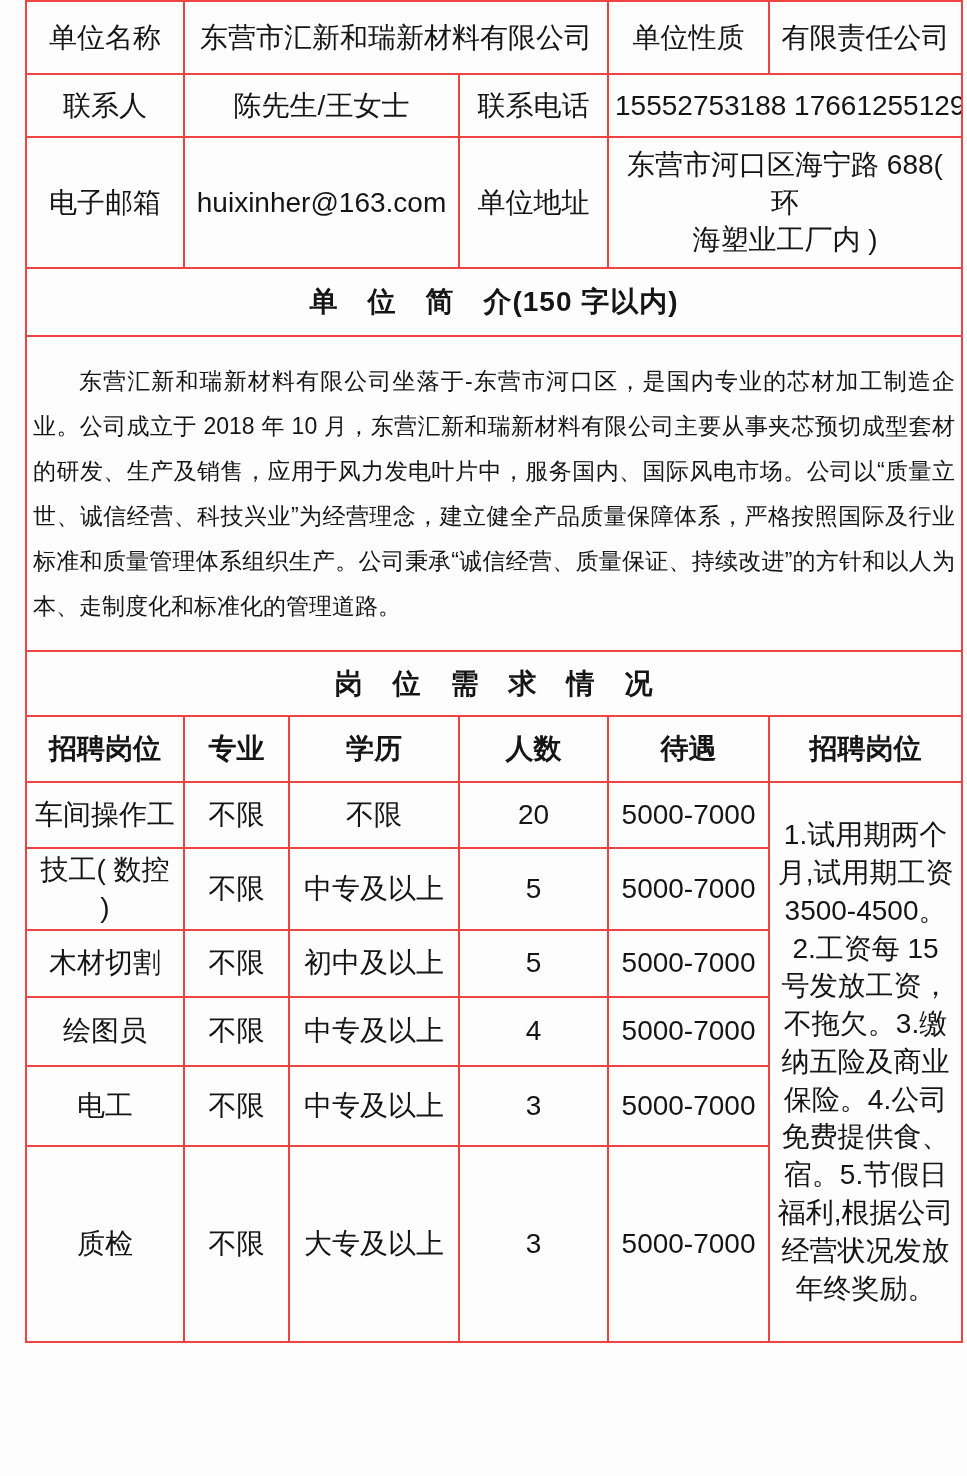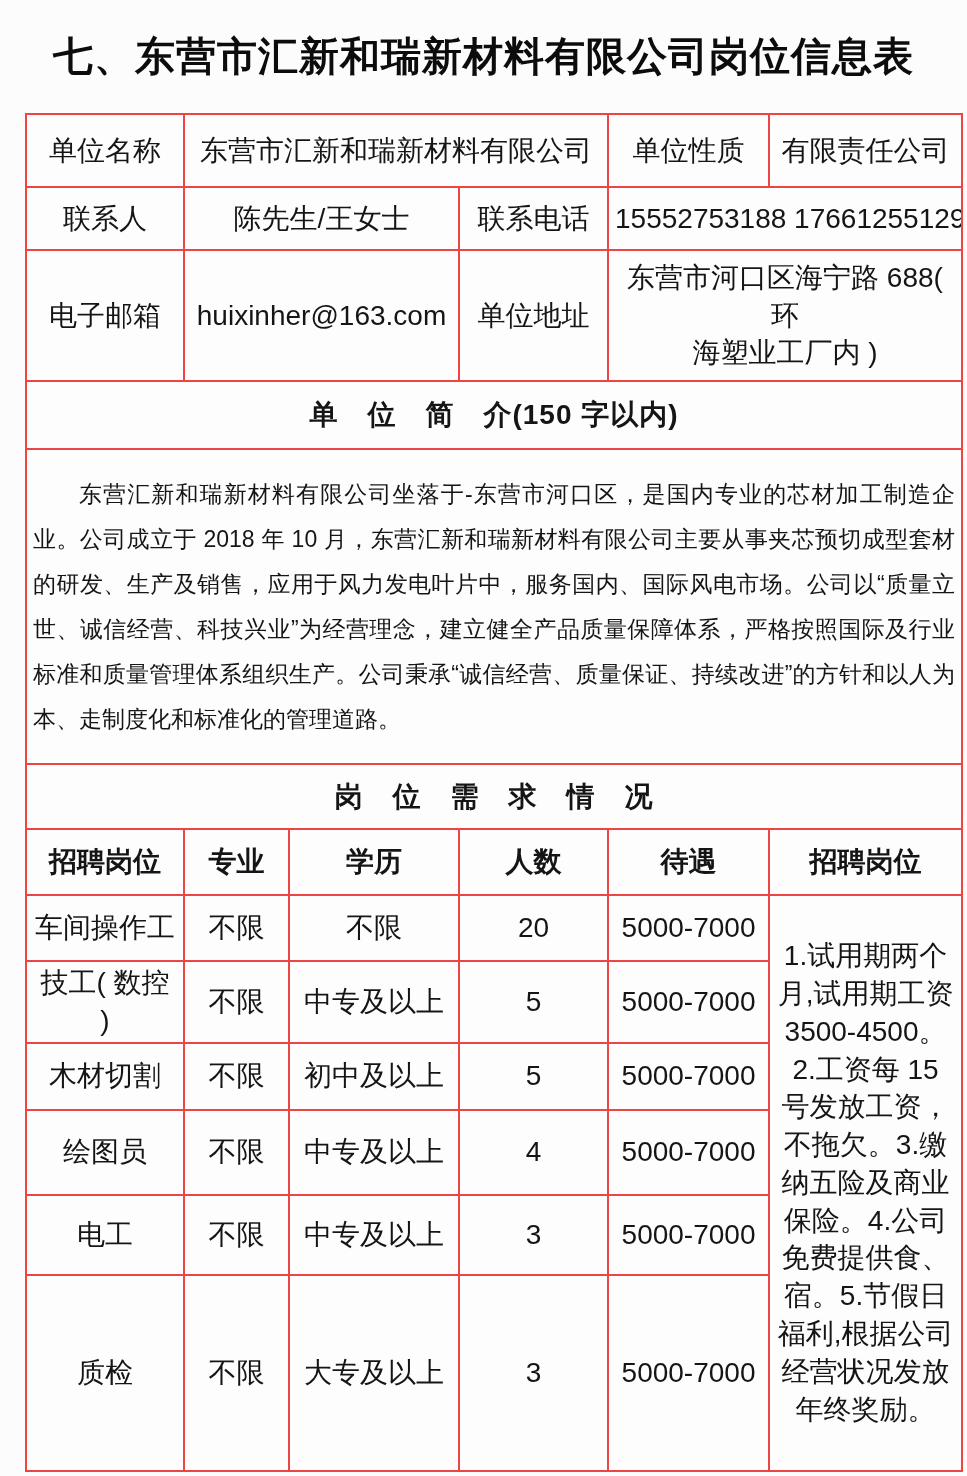--- a/index.html
+++ b/index.html
@@ -47,21 +47,20 @@
     vertical-align: top; text-align: justify; text-justify: inter-ideograph;
     padding: 12px 10px 4px 12px;
     font-size: 26px; line-height: 44px;
   }
 </style>
 </head>
 <body>
 
 <div class="sheet">
 
-  <h1 class="doc-title">七、东营市汇新和瑞新材料有限公司岗位信息表</h1>
 
   <table class="main">
     <colgroup>
       <col style="width:158px">
         <col style="width:105px">
         <col style="width:170px">
       <col style="width:149px">
         <col style="width:161px">
         <col style="width:193px">
     </colgroup>
@@ -126,21 +125,21 @@
       <td>5</td>
       <td>5000-7000</td>
     </tr>
     <tr style="height:67px">
       <td>木材切割</td>
       <td>不限</td>
       <td>初中及以上</td>
       <td>5</td>
       <td>5000-7000</td>
     </tr>
-    <tr style="height:85px">
+    <tr style="height:69px">
       <td>绘图员</td>
       <td>不限</td>
       <td>中专及以上</td>
       <td>4</td>
       <td>5000-7000</td>
     </tr>
     <tr style="height:80px">
       <td>电工</td>
       <td>不限</td>
       <td>中专及以上</td>

